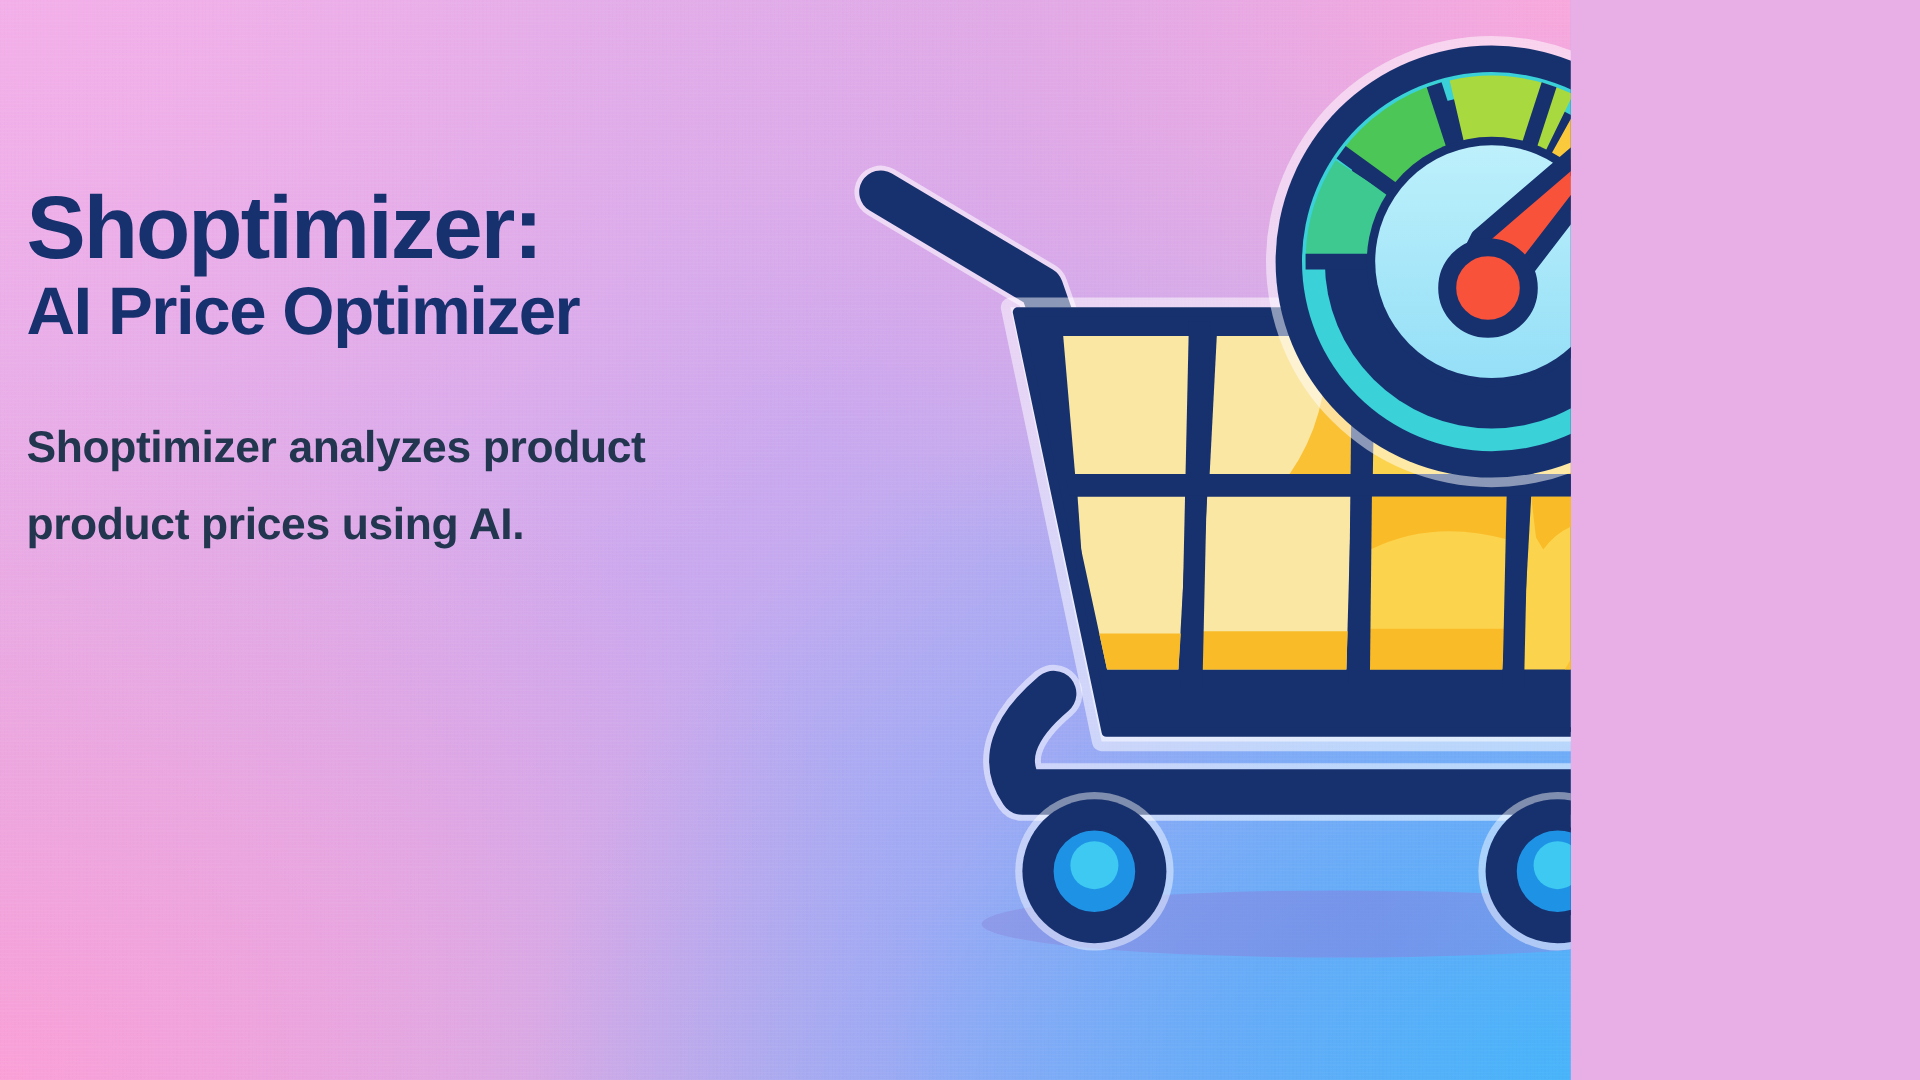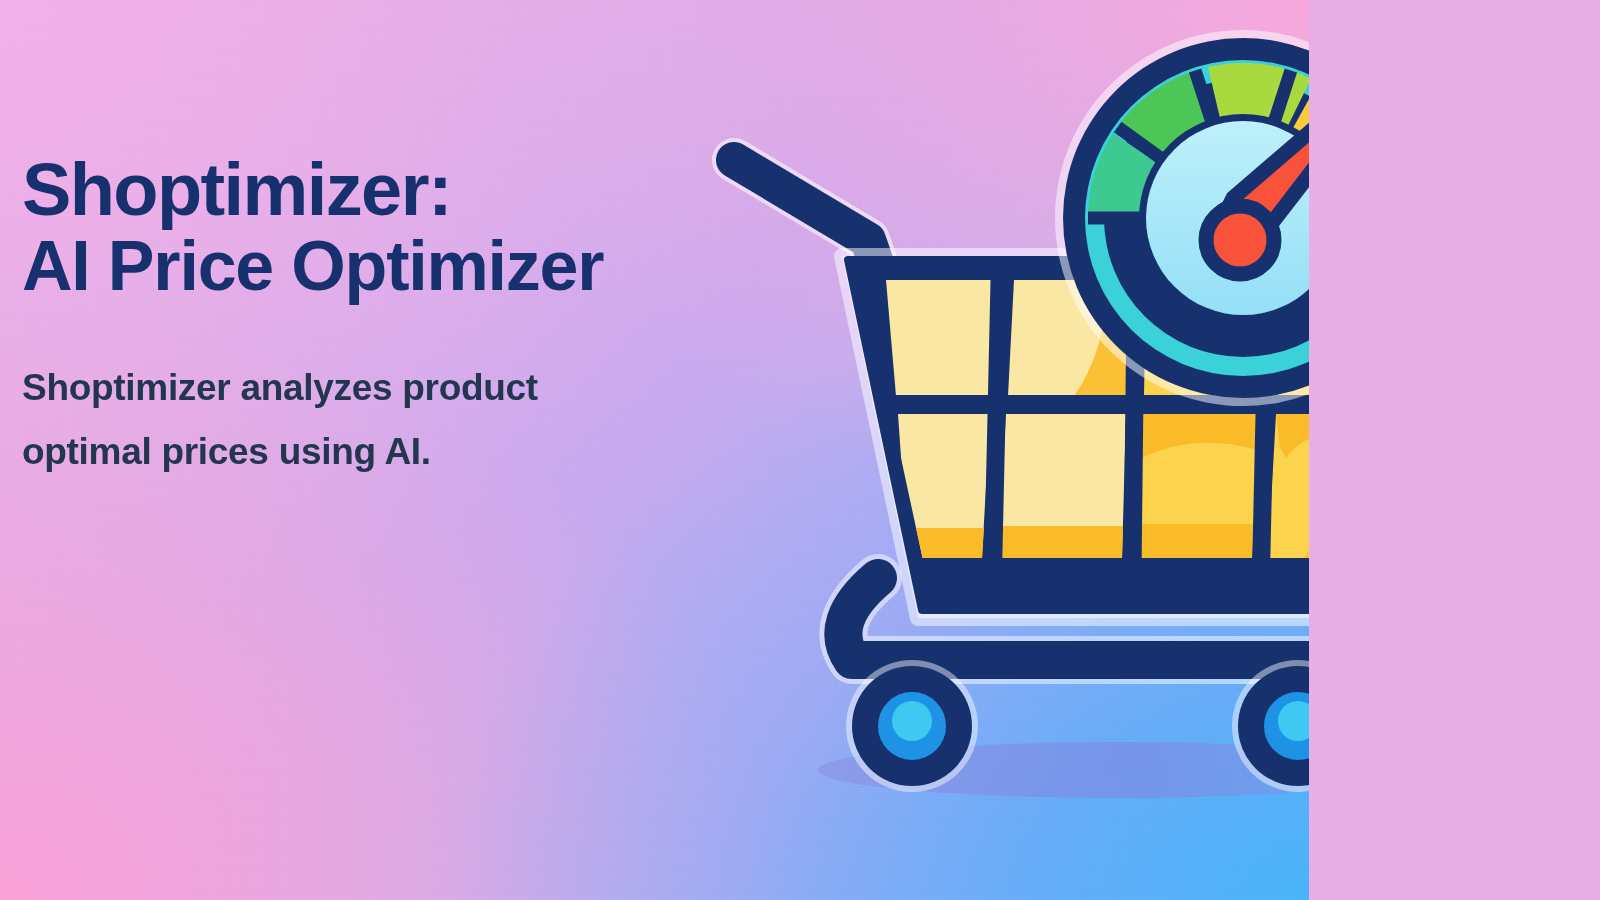--- a/index.html
+++ b/index.html
@@ -44,21 +44,21 @@
     width:760px;
   }
   .headline {
     color:#17316e;
     font-weight:700;
     font-size:74px;
     line-height:1.07;
     letter-spacing:-1.6px;
     white-space:nowrap;
   }
-  .headline .l2 { font-size:70px; letter-spacing:-1.2px; }
+  .headline .l2 { font-size:56px; letter-spacing:-1.2px; }
   .subcopy {
     margin-top:52px;
     color:#22364f;
     font-weight:700;
     font-size:37px;
     line-height:1.73;
     letter-spacing:-.3px;
     max-width:680px;
   }
 
@@ -78,21 +78,21 @@
   <div class="bg-base"></div>
   <div class="bg-noise"></div>
 
   <div class="copy">
     <div class="headline">
       <div class="l1">Shoptimizer:</div>
       <div class="l2">AI Price Optimizer</div>
     </div>
     <div class="subcopy">
       <div>Shoptimizer analyzes product</div>
-      <div>optimal prices using AI.</div>
+      <div>product prices using AI.</div>
     </div>
   </div>
 
   <div class="art">
     <svg viewBox="0 0 820 830" xmlns="http://www.w3.org/2000/svg">
       <defs>
         <linearGradient id="gFaceGrad" x1="0" y1="0" x2="0" y2="1">
           <stop offset="0%" stop-color="#bdf0fb"></stop>
           <stop offset="100%" stop-color="#95dff7"></stop>
         </linearGradient>

